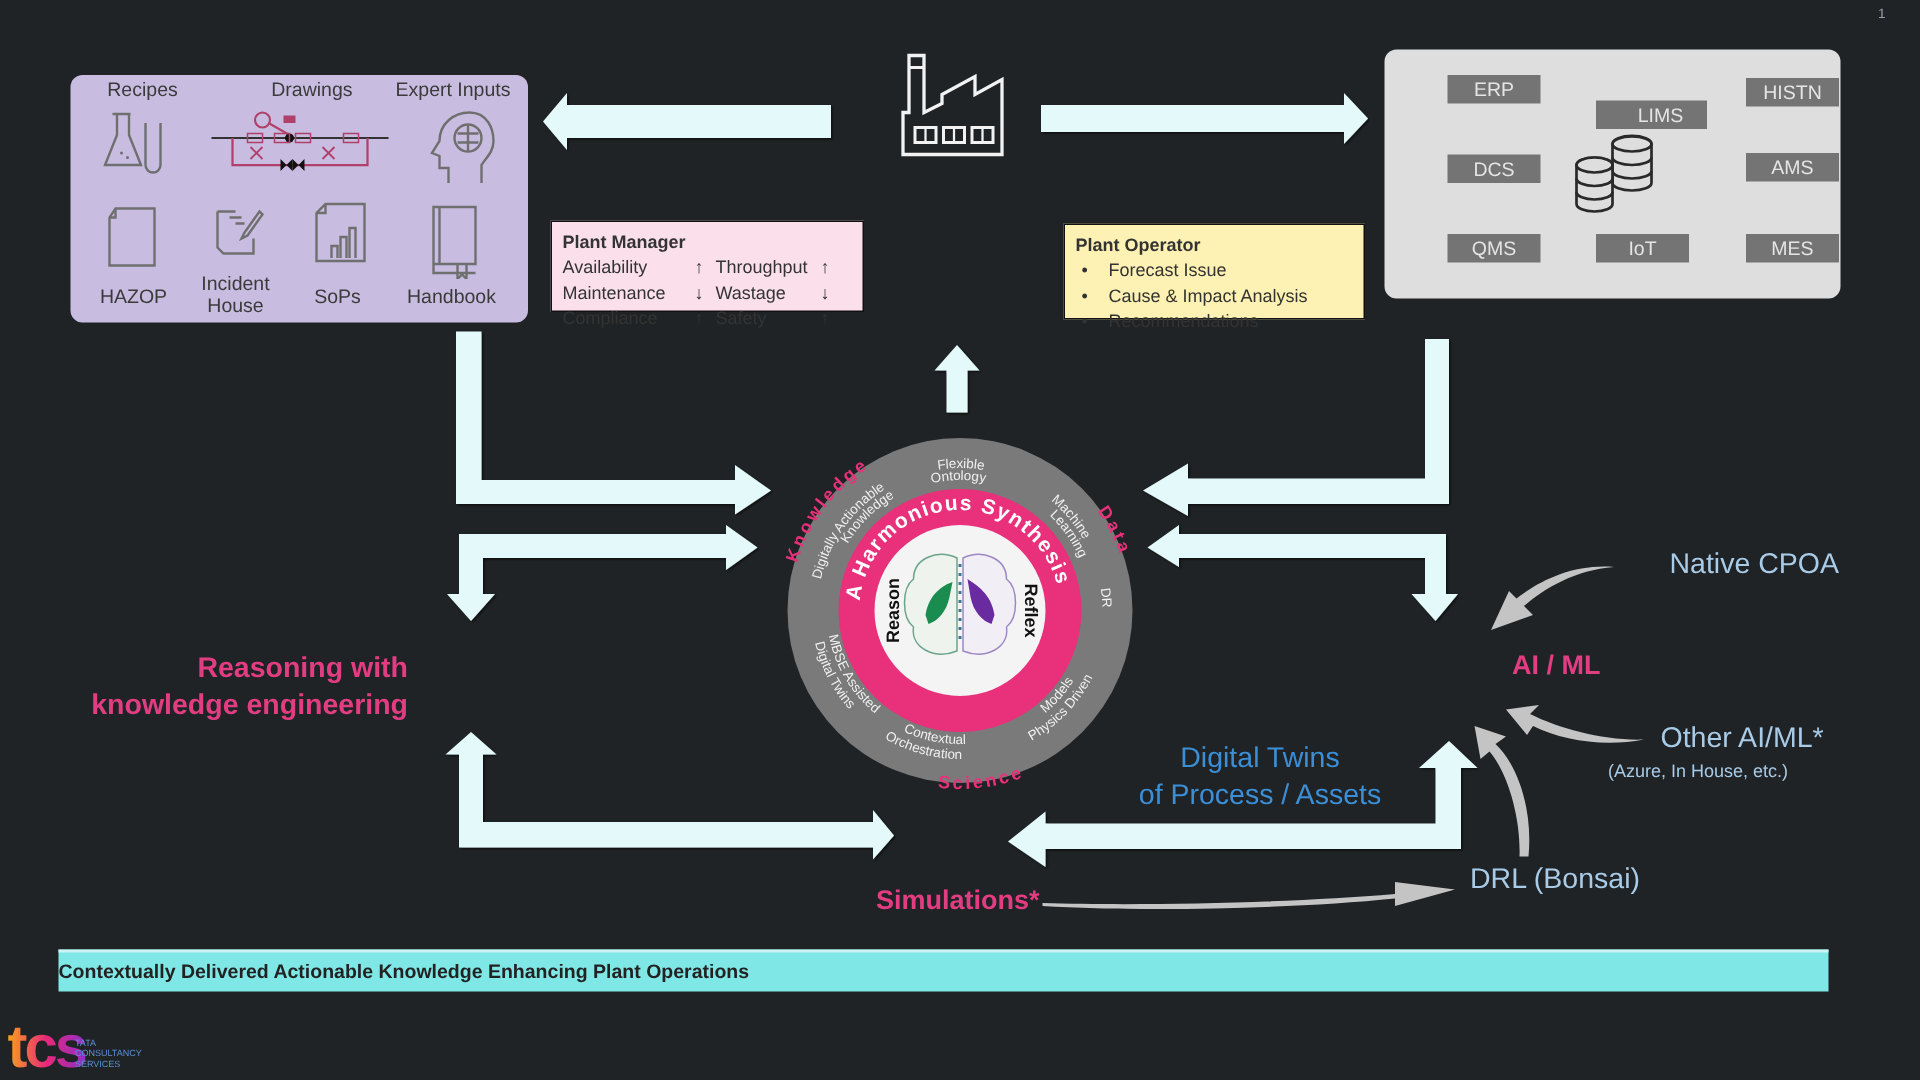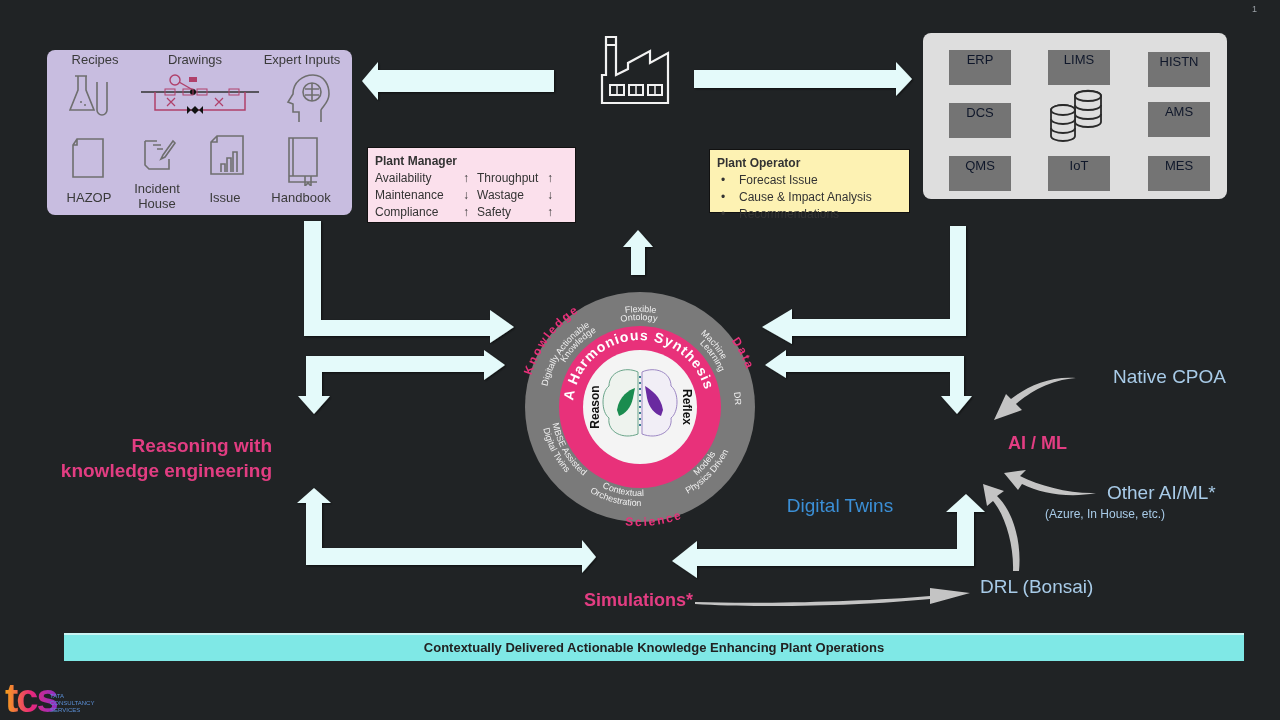--- a/index.html
+++ b/index.html
@@ -6,40 +6,40 @@
   body{width:1280px;height:720px;background:#202325;position:relative;overflow:hidden;font-family:"Liberation Sans",sans-serif;}
   .abs{position:absolute;}
   #arrows{position:absolute;left:0;top:0;width:1280px;height:720px;}
   .page-num{left:1252px;top:4px;color:#9aa0a6;font-size:9px;}
   
   .ks-box{left:47px;top:50px;width:305px;height:165px;background:#c8bde0;border-radius:8px;}
   .ks-label{color:#3a3a3a;font-size:13px;text-align:center;line-height:15px;}
   .ks-icon{stroke:#6f6f6f;fill:none;stroke-width:1.6;}
   
   .ds-box{left:923px;top:33px;width:304px;height:166px;background:#dedede;border-radius:8px;}
-  .ds-tag{width:62px;height:35px;background:#747474;color:#0f172a;font-size:13px;text-align:center;line-height:19px;}
-  
-  .pm-box{left:367px;top:147px;width:209px;height:76px;background:#fbe0ec;border:1px solid #111;box-sizing:border-box;padding:5px 7px;font-size:12px;color:#333;line-height:17px;}
+  .ds-tag{width:62px;height:19px;background:#747474;color:#e5e5e5;font-size:13px;text-align:center;line-height:19px;margin-left:16px;}
+  
+  .pm-box{left:367px;top:147px;width:209px;height:61px;background:#fbe0ec;border:1px solid #111;box-sizing:border-box;padding:5px 7px;font-size:12px;color:#333;line-height:17px;}
   .pm-title{font-weight:bold;}
   .pm-grid{display:grid;grid-template-columns:88px 14px 70px 12px;}
   .po-box{left:709px;top:149px;width:201px;height:64px;background:#fdf2b3;border:1px solid #111;box-sizing:border-box;padding:5px 7px;font-size:12px;color:#333;line-height:17px;}
   .po-title{font-weight:bold;}
   .po-item{padding-left:22px;position:relative;}
   .po-item::before{content:"•";position:absolute;left:4px;}
   
   .reason-text{left:56px;top:433px;width:216px;text-align:right;color:#e23d82;font-size:19px;font-weight:bold;line-height:25px;}
   .aiml{left:1008px;top:433px;color:#e23d82;font-size:18px;font-weight:bold;text-align:center;}
   .blue-lt{color:#a8cbe8;}
   .native{left:1113px;top:366px;font-size:19px;}
   .other{left:1107px;top:482px;font-size:19px;}
-  .other-sub{left:1045px;top:507px;font-size:12px;text-align:center;}
+  .other-sub{left:1072px;top:507px;font-size:12px;text-align:center;}
   .drl{left:980px;top:576px;font-size:19px;}
   .dt-text{left:740px;top:493px;width:200px;text-align:center;color:#3b8fd6;font-size:19px;line-height:25px;}
   .sim{left:584px;top:590px;color:#e23d82;font-size:18px;font-weight:bold;}
-  .banner{left:64px;top:633px;width:1180px;height:28px;background:#7fe8e6;border-top:2px solid #c9f4f3;box-sizing:border-box;text-align:center;line-height:26px;font-size:13px;font-weight:bold;color:#222;}
+  .banner{left:39px;top:633px;width:1180px;height:28px;background:#7fe8e6;border-top:2px solid #c9f4f3;box-sizing:border-box;text-align:left;line-height:26px;font-size:13px;font-weight:bold;color:#222;}
   .tcs-logo{left:5px;top:683px;}
   .tcs-word{font-size:40px;font-weight:bold;letter-spacing:-2px;background:linear-gradient(90deg,#f7a21b,#e8287a,#8c2fc6);-webkit-background-clip:text;background-clip:text;color:transparent;line-height:30px;}
   .tcs-sub{left:50px;top:693px;font-size:6px;color:#5b8fd6;line-height:7px;}
 </style>
 </head>
 <body>
 
 <div class="abs page-num">1</div>
 
 <svg id="arrows">
@@ -72,21 +72,21 @@
 
     <path d="M1076,378 C1050,380 1030,392 1016,404 L1022,410 L994,420 L1006,394 L1011,399 C1028,386 1050,376 1076,378 Z"></path>
     <path d="M1096,493 C1070,494 1040,486 1020,476 L1026,470 L1004,473 L1018,490 L1022,484 C1042,494 1070,498 1096,493 Z"></path>
     <path d="M1019,571 C1022,540 1012,510 997,496 L1004,491 L983,484 L987,506 L993,501 C1005,515 1014,545 1013,571 Z"></path>
     <path d="M695,602 C760,604 860,602 930,596 L930,588 L970,593 L930,604 L930,599 C860,606 760,608 695,604 Z"></path>
   </g>
 </svg>
 
 <div class="abs ks-box">
   <div class="abs ks-label" style="left:14px;top:2px;width:68px;">Recipes</div>
-  <div class="abs ks-label" style="left:108px;top:2px;width:80px;">Drawings</div>
+  <div class="abs ks-label" style="left:108px;top:2px;width:80px;text-align:right;">Drawings</div>
   <div class="abs ks-label" style="left:207px;top:2px;width:96px;">Expert Inputs</div>
 
   <svg class="abs" style="left:20px;top:22px;" width="46" height="48">
     <path class="ks-icon" d="M8,4 h12 M11,4 v14 L3,38 h24 L19,18 V4 M30,10 v28 a5,5 0 0 0 10,0 V10"></path>
     <circle cx="14" cy="30" r="1" fill="#6f6f6f"></circle>
       <circle cx="18" cy="33" r="1" fill="#6f6f6f"></circle>
   </svg>
 
   <svg class="abs" style="left:88px;top:22px;" width="126" height="46">
     <path d="M6,20 H124" stroke="#333" stroke-width="1.3" fill="none"></path>
@@ -120,36 +120,36 @@
 
   <svg class="abs" style="left:160px;top:82px;" width="42" height="48">
     <path class="ks-icon" d="M10,4 H36 V42 H4 V10 Z M4,10 H10 V4 M14,40 V32 H18 V40 M20,40 V26 H24 V40 M26,40 V20 H30 V40"></path>
   </svg>
 
   <svg class="abs" style="left:236px;top:82px;" width="40" height="54">
     <path class="ks-icon" d="M6,6 H34 V44 H6 Z M10,6 V44 M6,44 V50 H34 M22,44 V54 L25,51 L28,54 V44"></path>
   </svg>
   <div class="abs ks-label" style="left:10px;top:140px;width:64px;">HAZOP</div>
   <div class="abs ks-label" style="left:76px;top:131px;width:68px;">Incident House</div>
-  <div class="abs ks-label" style="left:148px;top:140px;width:60px;">Issue</div>
+  <div class="abs ks-label" style="left:148px;top:140px;width:60px;">SoPs</div>
   <div class="abs ks-label" style="left:212px;top:140px;width:84px;">Handbook</div>
 </div>
 
 <svg class="abs" style="left:598px;top:33px;" width="74" height="72">
   <path d="M4,70 V42 L8,42 L8,4 H18 V42 L30,36 V30 L52,18 V30 L70,20 V70 Z" fill="none" stroke="#f2f2f2" stroke-width="2.2"></path>
   <path d="M8,12 H18" stroke="#f2f2f2" stroke-width="2"></path>
   <rect x="12" y="52" width="14" height="10" fill="none" stroke="#f2f2f2" stroke-width="2"></rect>
   <rect x="31" y="52" width="14" height="10" fill="none" stroke="#f2f2f2" stroke-width="2"></rect>
   <rect x="50" y="52" width="14" height="10" fill="none" stroke="#f2f2f2" stroke-width="2"></rect>
   <path d="M19,52 V62 M38,52 V62 M57,52 V62" stroke="#f2f2f2" stroke-width="1.5"></path>
 </svg>
 
 <div class="abs ds-box">
   <div class="abs ds-tag" style="left:26px;top:17px;">ERP</div>
-  <div class="abs ds-tag" style="left:125px;top:17px;">LIMS</div>
+  <div class="abs ds-tag" style="left:125px;top:34px;padding-left:12px;">LIMS</div>
   <div class="abs ds-tag" style="left:225px;top:19px;">HISTN</div>
   <div class="abs ds-tag" style="left:26px;top:70px;">DCS</div>
   <div class="abs ds-tag" style="left:225px;top:69px;">AMS</div>
   <div class="abs ds-tag" style="left:26px;top:123px;">QMS</div>
   <div class="abs ds-tag" style="left:125px;top:123px;">IoT</div>
   <div class="abs ds-tag" style="left:225px;top:123px;">MES</div>
   <svg class="abs" style="left:126px;top:55px;" width="56" height="56">
     <g fill="#dedede" stroke="#2a2a2a" stroke-width="1.8">
       <path d="M26,8 a12,5 0 0 1 26,0 v26 a13,5 0 0 1 -26,0 Z"></path>
       <ellipse cx="39" cy="8" rx="13" ry="5"></ellipse>
@@ -246,20 +246,21 @@
 </div>
 
 <div class="abs aiml">AI / ML</div>
 <div class="abs blue-lt native">Native CPOA</div>
 <div class="abs blue-lt other">Other AI/ML*</div>
 <div class="abs blue-lt other-sub">(Azure, In House, etc.)</div>
 <div class="abs blue-lt drl">DRL (Bonsai)</div>
 
 <div class="abs dt-text">
   <div>Digital Twins</div>
+  <div>of Process / Assets</div>
 </div>
 
 <div class="abs sim">Simulations*</div>
 
 <div class="abs banner">Contextually Delivered Actionable Knowledge Enhancing Plant Operations</div>
 
 <div class="abs tcs-logo">
   <div class="tcs-word">tcs</div>
 </div>
 <div class="abs tcs-sub">

